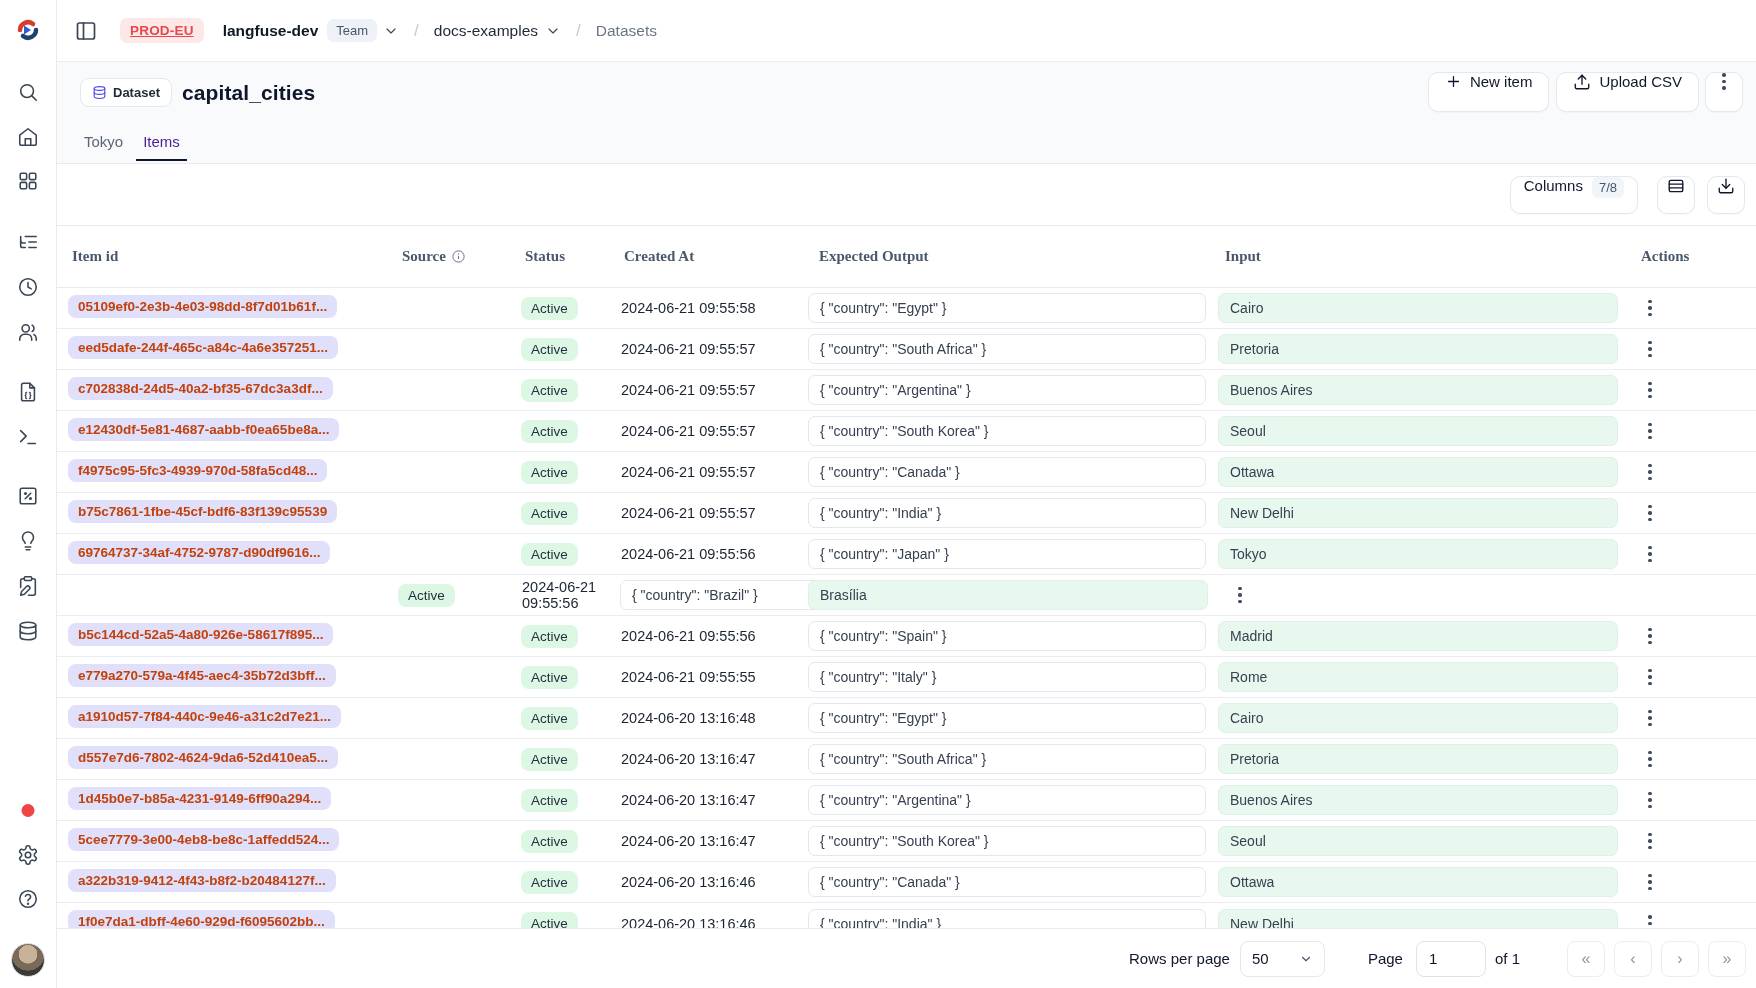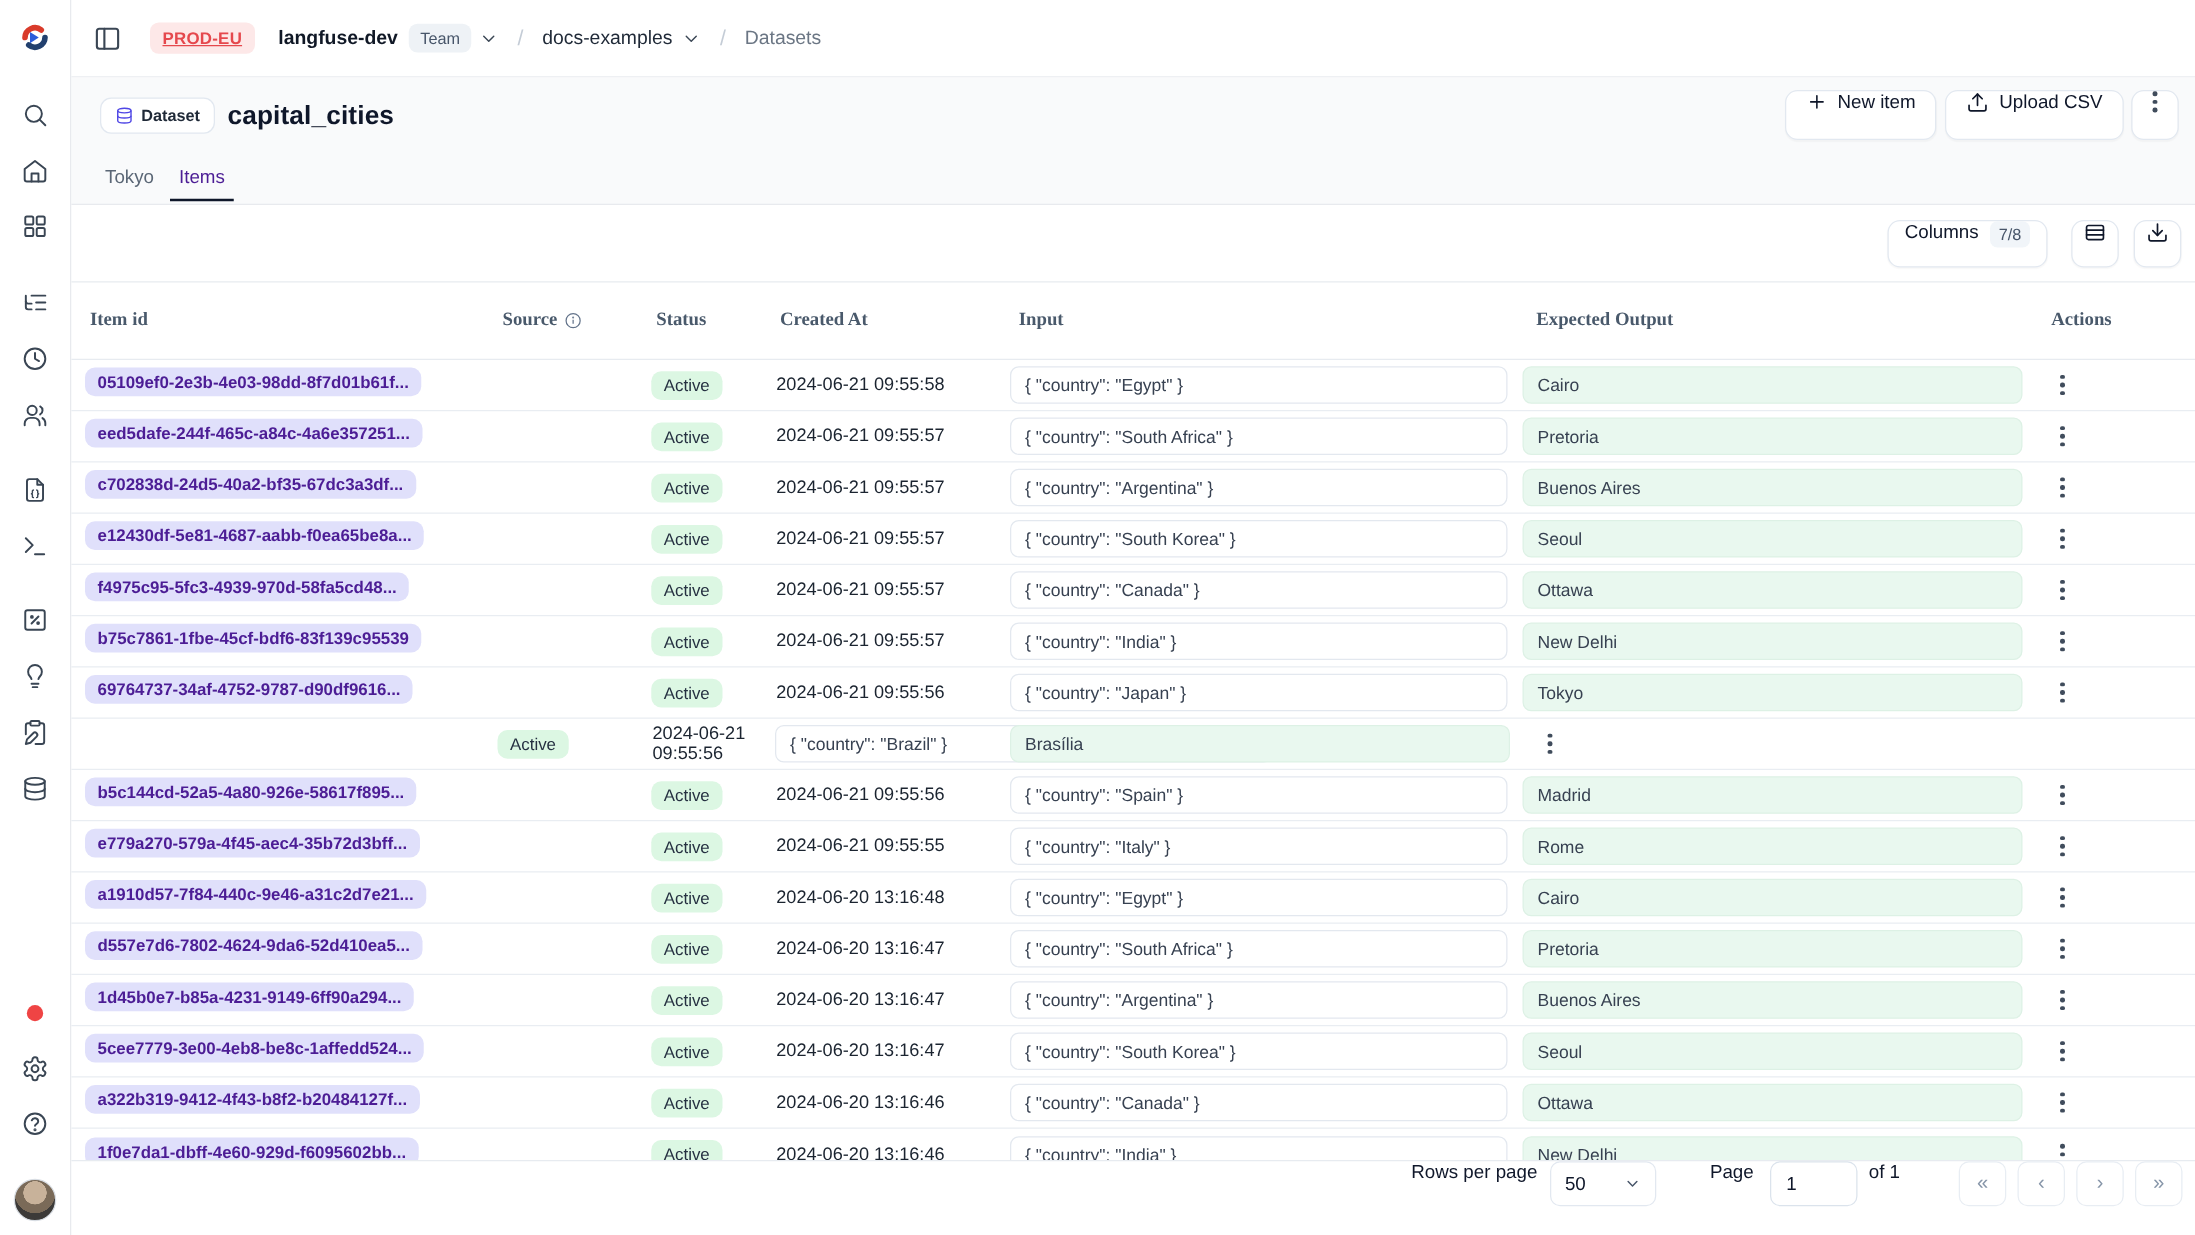--- a/index.html
+++ b/index.html
@@ -54,33 +54,33 @@
   .btn-icon svg { width:18px; height:18px; }
 
   
   .table { position:absolute; left:57px; top:225px; width:1699px; }
   .tgrid { display:grid; grid-template-columns:330px 123px 99px 188px 410px 410px 1fr; align-items:center; }
   .thead { height:63px; border-top:1px solid #e7ebf0; border-bottom:1px solid #e7ebf0; padding-left:11px;font-family:Liberation Serif, serif; }
   .th { font-size:15px; font-weight:600; color:#49596b; display:flex; align-items:center; gap:5px; padding-left:4px; white-space:nowrap; }
   .th svg { width:15px; height:15px; stroke:#64748b; fill:none; stroke-width:1.6; }
   .trow { height:41px; padding-left:11px; }
   .trow:not(:last-child) { border-bottom:1px solid #e9edf2; }
-  .id-badge { display:inline-block; max-width:318px; background:#e0e0fb; color:#4c1d95; font-size:13.5px; font-weight:700; padding:4px 10px; border-radius:8px; white-space:nowrap; overflow:hidden; cursor:pointer; }
+  .id-badge { display:inline-block; max-width:318px; background:#e0e0fb; color:#c2410c; font-size:13.5px; font-weight:700; padding:4px 10px; border-radius:8px; white-space:nowrap; overflow:hidden; cursor:pointer; }
   .cell-id { padding-left:0; }
   .status-badge { display:inline-block; background:#dcf7e3; color:#253041; font-size:13.5px; font-weight:500; padding:4px 10px; border-radius:8px; }
   .cell-date { font-size:14.5px; color:#1b2430; padding-left:1px; }
   .io-box { height:30px; display:flex; align-items:center; font-size:14px; color:#374151; border-radius:7px; padding:0 11px; white-space:nowrap; overflow:hidden; }
   .input-box  { background:#fff; border:1px solid #e3e8ef; width:398px; }
   .output-box { background:#e9f8ef; border:1px solid #ddf1e5; width:400px; }
   .row-kebab { margin-left:10px; width:24px; height:24px; display:flex; align-items:center; justify-content:center; cursor:pointer; }
   .kebab-glyph { display:flex; flex-direction:column; gap:3px; }
   .kebab-glyph i { width:3.5px; height:3.5px; border-radius:50%; background:#404c5c; }
 
   
-  .pagination { position:absolute; left:57px; top:928px; width:1699px; height:60px; border-top:1px solid #e7ebf0; background:#fff; display:flex; justify-content:flex-end; padding-right:10px; font-size:15px; color:#0f172a; }
+  .pagination { position:absolute; left:57px; top:928px; width:1699px; height:60px; border-top:1px solid #e7ebf0; background:#fff; display:flex; align-items:center; justify-content:flex-end; padding-right:10px; font-size:15px; color:#0f172a; }
   .pg-label { font-weight:500; }
   .pg-select { display:flex; align-items:center; justify-content:space-between; width:85px; height:36px; border:1px solid #e2e8f0; border-radius:8px; padding:0 11px; margin-left:10px; cursor:pointer; }
   .pg-select svg { width:14px; height:14px; stroke:#475569; fill:none; stroke-width:2; stroke-linecap:round; stroke-linejoin:round; }
   .pg-page-label { margin-left:43px; font-weight:500; }
   .pg-input { width:70px; height:36px; border:1px solid #dbe3ec; border-radius:8px; margin-left:13px; padding:0 12px; font-size:15px; font-family:inherit; color:#0f172a; outline:none; }
   .pg-of { margin-left:9px; font-weight:500; }
   .pg-btns { display:flex; gap:9px; margin-left:47px; }
   .pg-btn { width:38px; height:36px; border:1px solid #e8edf3; border-radius:8px; background:#fff; color:#8796a9; font-size:16px; display:flex; align-items:center; justify-content:center; cursor:pointer; }
 </style>
 </head>
@@ -287,22 +287,22 @@
       <div class="th">
         <span>Source</span>
         <svg viewBox="0 0 24 24">
             <circle cx="12" cy="12" r="9"></circle>
             <path d="M12 11v5"></path>
             <circle cx="12" cy="8" r="0.5"></circle>
           </svg>
       </div>
       <div class="th">Status</div>
       <div class="th">Created At</div>
+      <div class="th" style="padding-left:11px">Expected Output</div>
       <div class="th" style="padding-left:7px">Input</div>
-      <div class="th" style="padding-left:11px">Expected Output</div>
       <div class="th" style="padding-left:13px">Actions</div>
     </div>
     <div>
     <div class="tgrid trow">
       <div class="cell-id"><span class="id-badge">05109ef0-2e3b-4e03-98dd-8f7d01b61f...</span></div>
       <div></div>
       <div><span class="status-badge">Active</span></div>
       <div class="cell-date">2024-06-21 09:55:58</div>
       <div>
             <div class="io-box input-box">{ "country": "Egypt" }</div>

